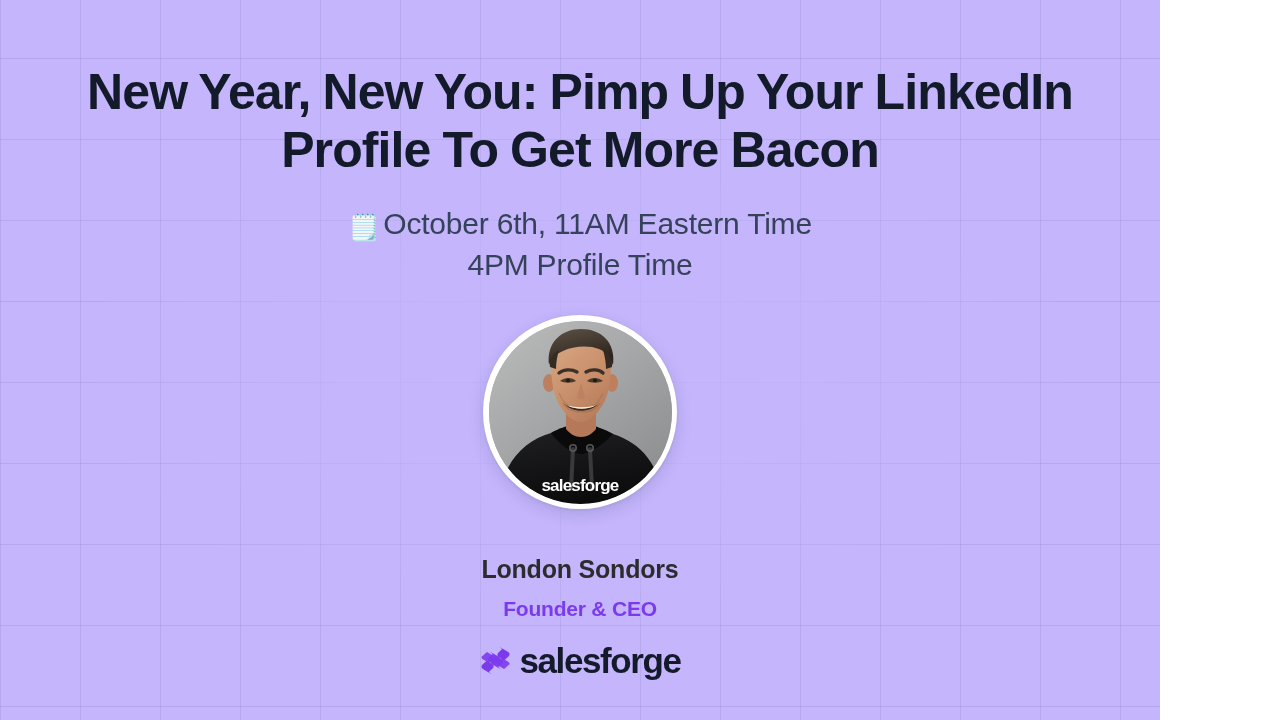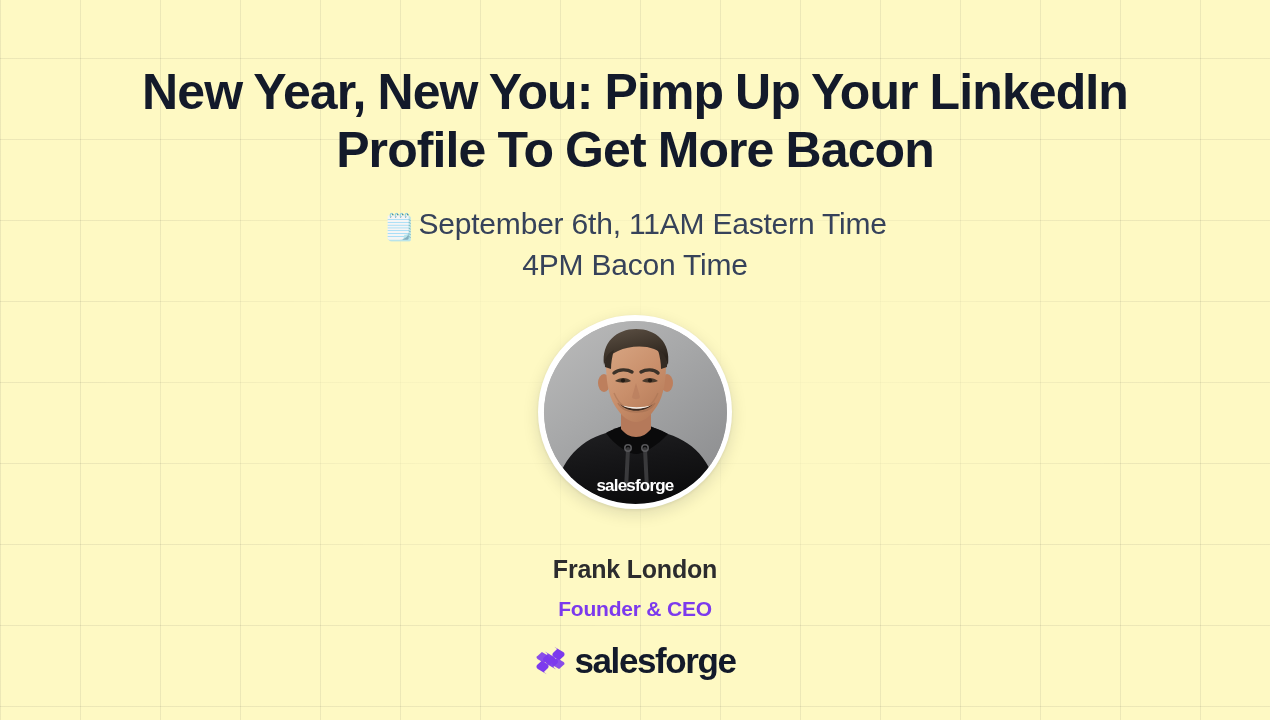--- a/index.html
+++ b/index.html
@@ -12,23 +12,23 @@
     overflow: hidden;
     background: #ffffff;
     font-family: "Liberation Sans", sans-serif;
     position: relative;
   }
 
   
   #slide {
     position: absolute;
     inset: 0;
-    width: 1270px;
+    width: 1160px;
     height: 720px;
-    background-color: #fef9c3;
+    background-color: #c4b5fd;
     overflow: hidden;
   }
   #grid-layer {
     position: absolute;
     inset: 0;
     background-image:
       linear-gradient(to right, rgba(17,24,39,0.075) 1px, transparent 1px),
       linear-gradient(to bottom, rgba(17,24,39,0.075) 1px, transparent 1px);
     background-size: 80px 81px;
     background-position: 80px 58px;
@@ -161,22 +161,22 @@
 
 <div id="slide">
 
   <div id="grid-layer"></div>
 
   <div id="content">
 
     <h1 class="title">New Year, New You: Pimp Up Your LinkedIn Profile To Get More Bacon</h1>
 
     <div class="subtitle">
-      <span class="emoji">🗒️</span><span>September 6th, 11AM Eastern Time</span><br>
-      <span>4PM Bacon Time</span>
+      <span class="emoji">🗒️</span><span>October 6th, 11AM Eastern Time</span><br>
+      <span>4PM Profile Time</span>
     </div>
 
     <div class="portrait-wrap">
       <div class="portrait-ring">
         <div class="portrait">
           <svg viewBox="0 0 183 183" xmlns="http://www.w3.org/2000/svg" aria-hidden="true">
             <defs>
               <linearGradient id="bgGrad" x1="0" y1="0" x2="0.75" y2="1">
                 <stop offset="0%" stop-color="#bcbcbc"></stop>
                 <stop offset="45%" stop-color="#a7a8a9"></stop>
@@ -242,21 +242,21 @@
               <path d="M70 72 C73 79 76 83 80 85" stroke="#a87354" stroke-width="1.4" fill="none" opacity="0.55"></path>
               <path d="M114 72 C111 79 108 83 104 85" stroke="#a87354" stroke-width="1.4" fill="none" opacity="0.55"></path>
 
               <text x="91" y="170" text-anchor="middle" font-family="Liberation Sans, sans-serif" font-size="17" font-weight="700" fill="#ffffff" letter-spacing="-0.8">salesforge</text>
             </g>
           </svg>
         </div>
       </div>
     </div>
 
-    <div class="speaker-name">Frank London</div>
+    <div class="speaker-name">London Sondors</div>
 
     <div class="speaker-role">Founder &amp; CEO</div>
 
     <div class="brand-logo">
       <svg class="brand-mark" viewBox="0 0 40 40" xmlns="http://www.w3.org/2000/svg" aria-hidden="true">
         <g fill="#7c3aed">
           <path d="M24.6 3.2 L35.4 9.6 C37.3 10.7 37.6 13.2 36.0 14.7 L30.6 19.7 L23.9 15.7 C22.0 14.6 21.7 12.1 23.3 10.6 L28.0 6.2 Z"></path>
           <path d="M13.2 9.1 L24.0 15.5 C25.9 16.6 26.2 19.1 24.6 20.6 L19.2 25.6 L12.5 21.6 C10.6 20.5 10.3 18.0 11.9 16.5 L16.6 12.1 Z" opacity="0.95"></path>
           <path d="M4.2 14.6 L9.6 9.6 L16.3 13.6 C18.2 14.7 18.5 17.2 16.9 18.7 L12.2 23.1 L15.4 24.9 L4.6 18.5 C2.7 17.4 2.4 14.9 4.2 14.6 Z" opacity="0.9"></path>
           <path d="M15.4 36.8 L4.6 30.4 C2.7 29.3 2.4 26.8 4.0 25.3 L9.4 20.3 L16.1 24.3 C18.0 25.4 18.3 27.9 16.7 29.4 L12.0 33.8 Z"></path>

